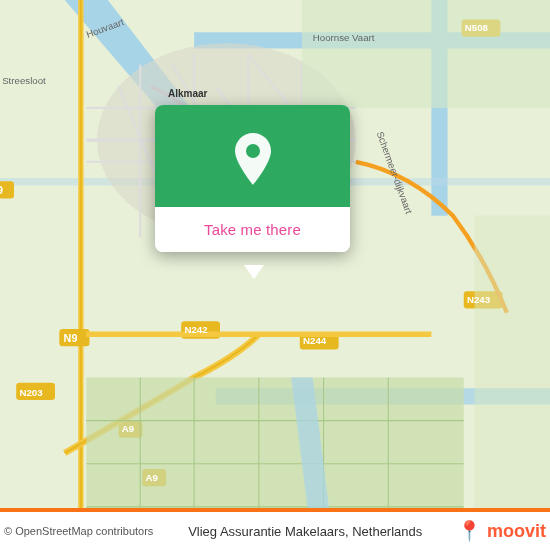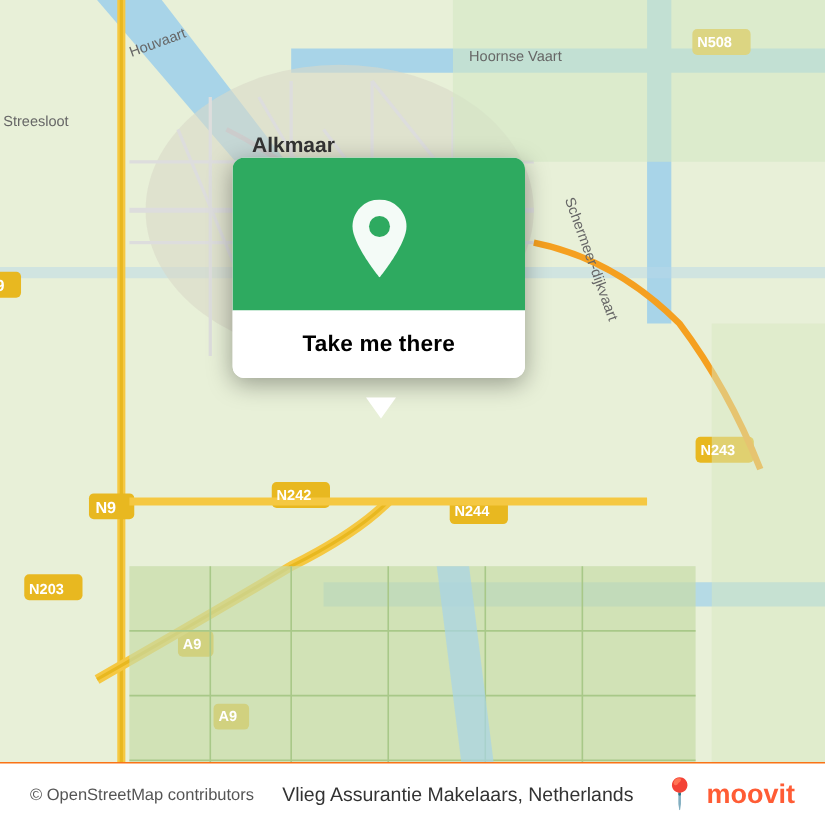--- a/index.html
+++ b/index.html
@@ -55,22 +55,22 @@
     .map-pin {
       width: 44px;
       height: 52px;
     }
 
     #popup-button {
       background: white;
       border: none;
       padding: 14px 32px;
       font-size: 15px;
-      font-weight: 700;
-      color: #000000;
+      font-weight: 400;
+      color: #ec4899;
       cursor: pointer;
       width: 100%;
       text-align: center;
       letter-spacing: 0.01em;
     }
 
     
     #popup-tail {
       position: absolute;
       top: 265px;
@@ -84,25 +84,25 @@
     }
 
     
     #bottom-bar {
       position: absolute;
       bottom: 0;
       left: 0;
       width: 100%;
       height: 42px;
       background: white;
-      border-top: 1px solid #f97316;
+      border-top: 4px solid #f97316;
       display: flex;
       align-items: center;
       justify-content: space-between;
-      padding: 0 20px;
+      padding: 0 4px;
       z-index: 20;
     }
 
     #osm-attribution {
       font-size: 11px;
       color: #555;
     }
 
     #location-label {
       font-size: 13px;
@@ -125,21 +125,21 @@
       font-size: 18px;
       font-weight: bold;
       color: #ff5c35;
     }
 
     
     #city-label {
       position: absolute;
       top: 88px;
       left: 168px;
-      font-size: 14px;
+      font-size: 10px;
       font-weight: bold;
       color: #333;
       pointer-events: none;
     }
   </style>
 </head>
 <body>
 
 <div id="map-container">
 

